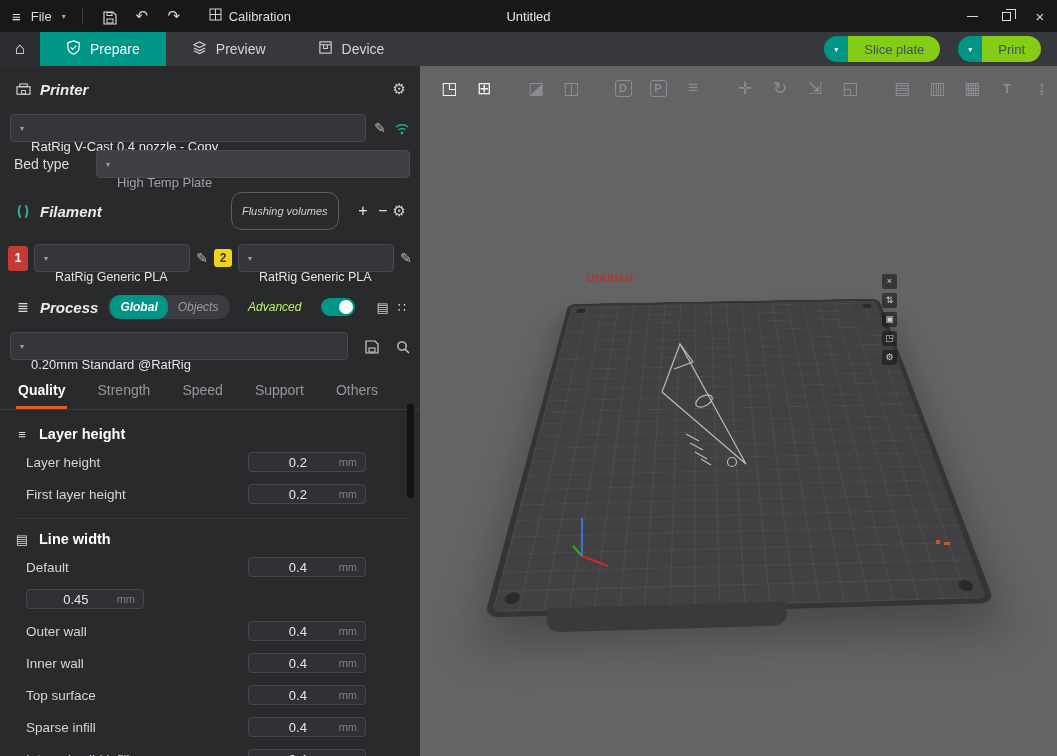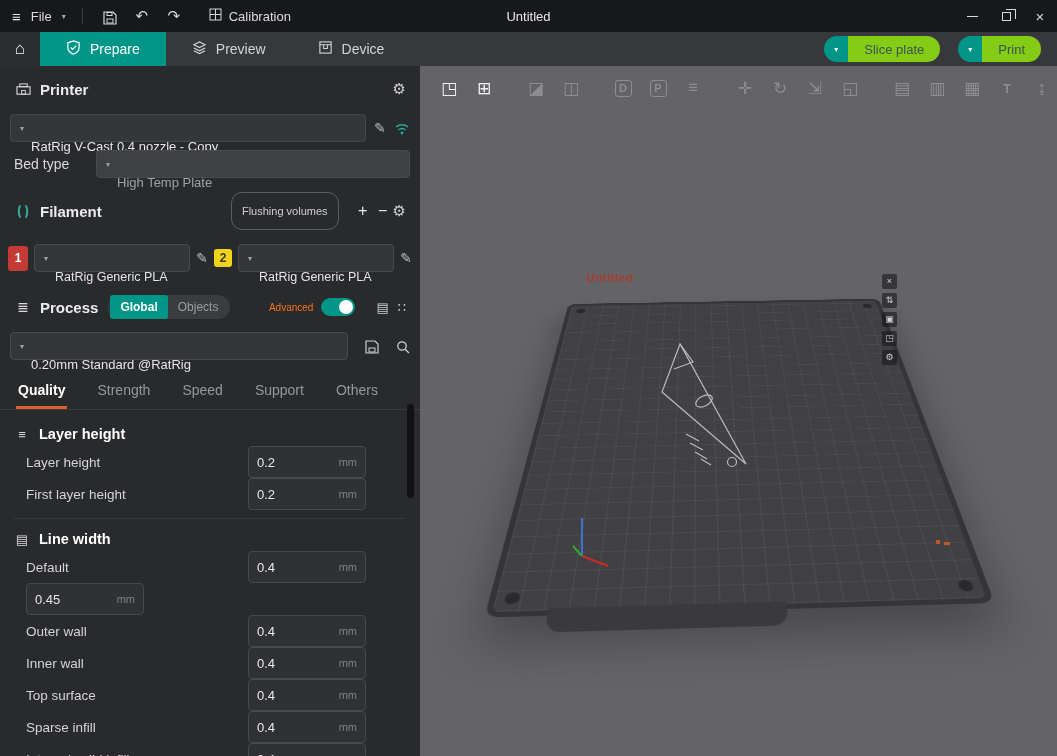--- a/index.html
+++ b/index.html
@@ -36,21 +36,21 @@
   .nav-tab.active { background:#009687; color:#ffffff; }
   .nav-actions { margin-left:auto; display:flex; align-items:center; gap:18px; padding-right:16px; }
   .action-btn { display:flex; align-items:stretch; height:26px; border-radius:13px; overflow:hidden; }
   .ab-chev { width:24px; background:#009687; color:#ffffff; font-size:8px;
     display:flex; align-items:center; justify-content:center; }
   .ab-label { background:#84cc16; color:#3c5450; font-size:13px; display:flex; align-items:center;
     padding:0 16px; }
 
   
   .sidebar { position:absolute; top:66px; left:0; width:420px; bottom:0; background:#292a2c; overflow:hidden; }
-  .sec-head { display:flex; align-items:center; height:30px; padding:0 14px; }
+  .sec-head { display:flex; align-items:center; height:30px; padding:0 14px;font-style:italic; }
   .sec-ico { width:18px; text-align:center; color:#d8d8da; font-size:14px; }
   .sec-ico svg { vertical-align:middle; }
   .sec-title { font-size:15px; font-weight:bold; color:#ebebed; margin-left:8px; }
   .spacer { flex:1; }
   .gear { color:#cfcfd1; font-size:15px; }
   .head-printer { margin-top:8px; }
 
   .combo { height:28px; background:#353639; border:1px solid #494a4d; border-radius:4px;
     display:flex; align-items:center; padding:0 9px; gap:7px; color:#e4e4e6; font-size:13px; min-width:0; }
   .combo .chev { font-size:8px; color:#9fa0a2; flex:0 0 auto; }
@@ -72,40 +72,40 @@
   .fil-badge { width:20px; height:25px; border-radius:3px; font-size:12px; font-weight:bold;
     display:flex; align-items:center; justify-content:center; flex:0 0 auto; }
   .fil-badge.b1 { background:#c43a34; color:#fff; }
   .fil-badge.b2 { background:#f1d31c; color:#3a3a1e; width:18px; height:18px; }
   .combo.fil { flex:1; font-size:12.5px; }
 
   .head-process { margin-top:20px; }
   .seg { display:flex; align-items:center; background:#3b3c3f; border-radius:12px; height:24px;
     padding:2px; margin-left:10px; }
   .seg-item { font-size:12px; color:#9b9c9e; padding:12px 10px; height:20px; display:flex; align-items:center;
-    border-radius:3px; }
+    border-radius:10px; }
   .seg-item.active { background:#009687; color:#fff; font-weight:bold; }
-  .adv-label { color:#f97316; font-size:10px; margin-right:8px; }
+  .adv-label { color:#bef264; font-size:12px; margin-right:20px; }
   .switch { width:34px; height:18px; background:#009687; border-radius:9px; position:relative; margin-right:12px; }
   .switch::after { content:""; position:absolute; right:2px; top:2px; width:14px; height:14px;
     border-radius:50%; background:#ffffff; }
   .mini-ico { color:#cfcfd1; font-size:13px; margin-left:9px; }
 
   .subtabs { display:flex; gap:28px; padding:0 16px; margin-top:16px; border-bottom:1px solid #3a3b3e; }
   .subtab { color:#96979a; font-size:14px; padding:6px 2px 8px; }
   .subtab.active { color:#ffffff; font-weight:bold; border-bottom:3px solid #df5e2e; }
 
   .settings { padding-top:4px; }
   .group-head { display:flex; align-items:center; gap:9px; padding:12px 14px 4px; color:#fff;
     font-weight:bold; font-size:14.5px; }
   .group-head .sec-ico { width:16px; font-size:13px; }
   .set-row { display:flex; align-items:center; height:32px; padding-left:26px; }
   .set-label { flex:1; color:#d4d4d6; font-size:13.5px; }
-  .num-field { width:118px; height:32px; margin-right:54px; background:#303134; border:1px solid #47484b;
-    border-radius:4px; display:flex; align-items:center; padding:0 8px; }
+  .num-field { width:118px; height:20px; margin-right:54px; background:#303134; border:1px solid #47484b;
+    border-radius:4px; display:flex; align-items:center; padding:0 8px;text-align:center; }
   .num-field .val { flex:1; color:#e8e8ea; font-size:13px; }
   .num-field .unit { color:#7f8083; font-size:11px; }
   .group-sep { border-top:1px solid #37383b; margin:8px 14px 0; }
   .scroll-thumb { position:absolute; right:6px; top:338px; width:7px; height:94px;
     background:#121214; border-radius:3px; }
 
   
   .viewport { position:absolute; left:420px; top:66px; right:0; bottom:0; background:#646467; overflow:hidden; }
   .vp-toolbar { display:flex; align-items:center; height:44px; padding-left:16px; position:relative; z-index:3; }
   .vpi { min-width:26px; text-align:center; font-size:17px; color:#f1f1f3; margin-right:9px; }

